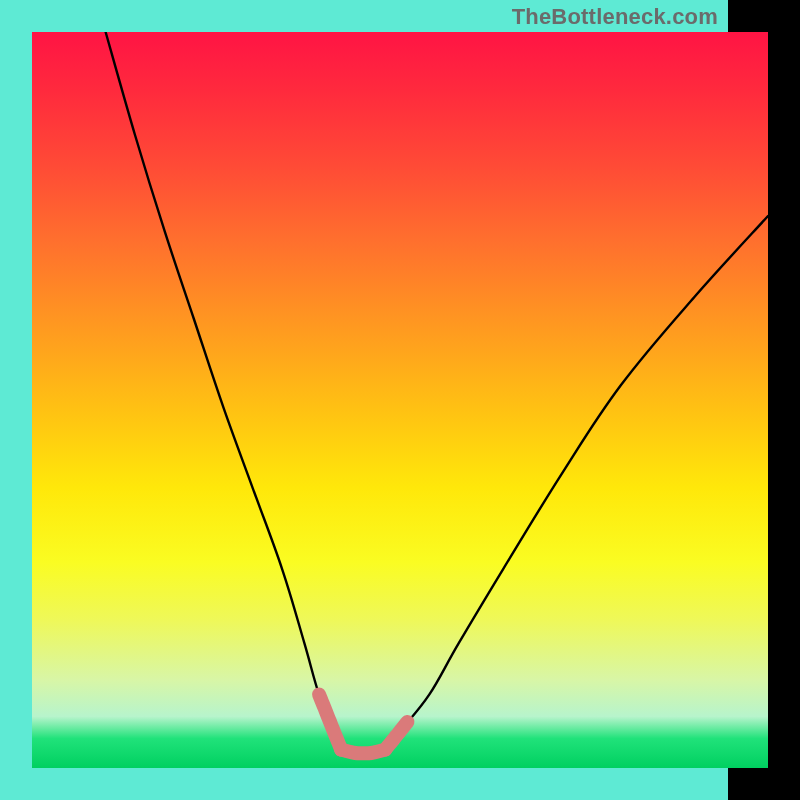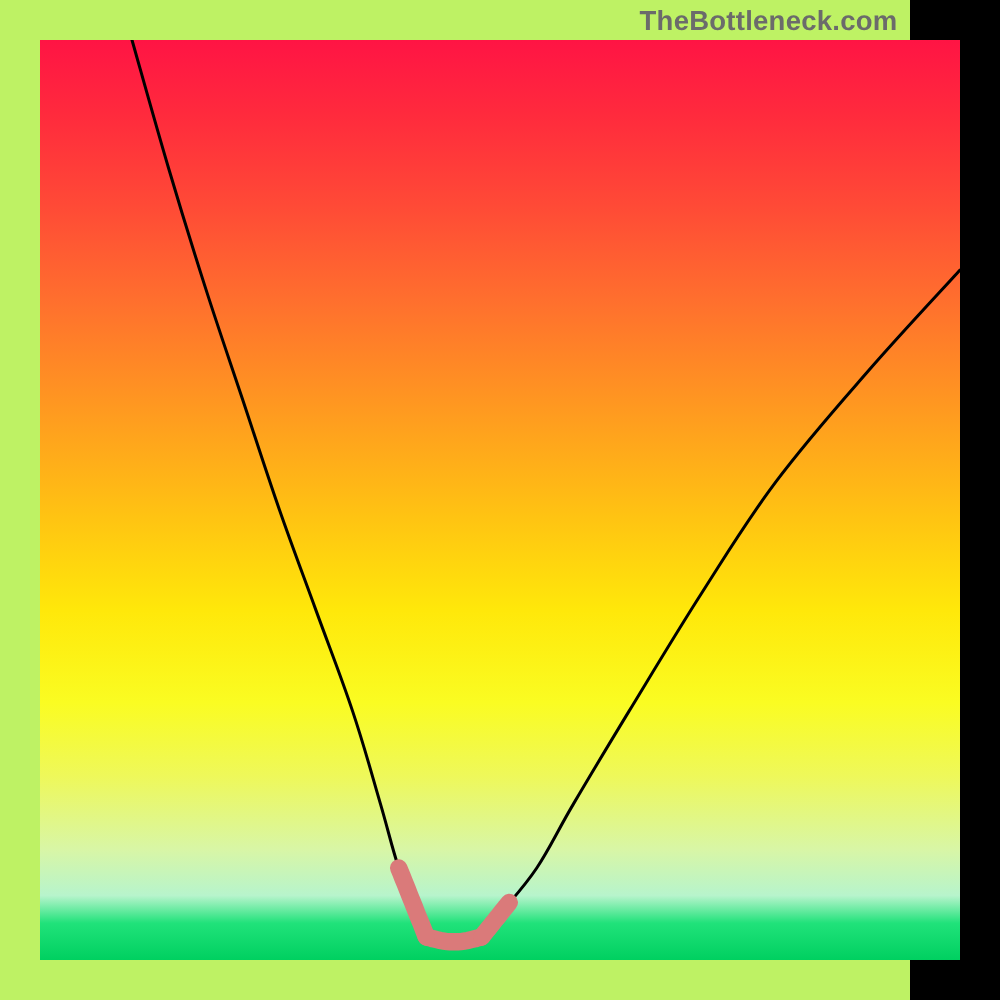--- a/index.html
+++ b/index.html
@@ -1,21 +1,21 @@
 <!DOCTYPE html>
 <html><head>
 <meta charset="utf-8">
 <style>
   * { margin: 0; padding: 0; box-sizing: border-box; }
   html, body { width: 800px; height: 800px; background: #000; overflow: hidden; }
   .frame {
     position: absolute;
     left: 0; top: 0;
     width: 728px; height: 800px;
-    background: #bef264;
+    background: #5eead4;
   }
   .plot {
     position: absolute;
     left: 32px; top: 32px;
     width: 736px; height: 736px;
     overflow: hidden;
   }
   .grad {
     position: absolute;
     left: 0; top: 0; width: 100%; height: 100%;

